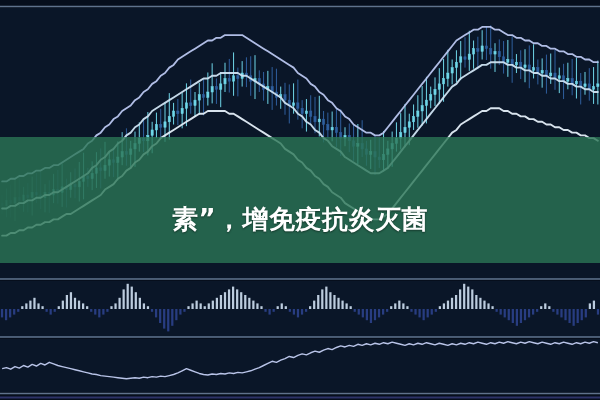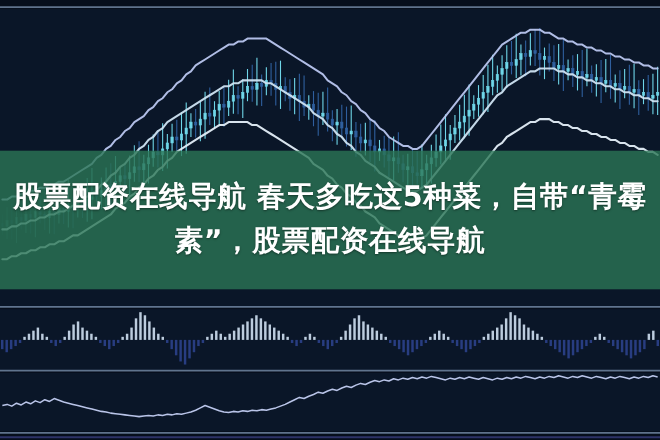--- a/index.html
+++ b/index.html
@@ -501,18 +501,18 @@
         <line x1="0" y1="6.5" x2="600" y2="6.5" stroke="#8fa8c8" stroke-width="1.6" opacity="0.65"></line>
         <line x1="0" y1="279" x2="600" y2="279" stroke="#8fa8c8" stroke-width="1.6" opacity="0.65"></line>
         <line x1="0" y1="337" x2="600" y2="337" stroke="#8fa8c8" stroke-width="1.6" opacity="0.65"></line>
         <line x1="0" y1="393.5" x2="600" y2="393.5" stroke="#8fa8c8" stroke-width="1.6" opacity="0.65"></line>
         <line x1="0" y1="397.5" x2="600" y2="397.5" stroke="#3b3f82" stroke-width="2" opacity="0.75"></line>
       </svg>
   </div>
 
   <div id="title-band">
     <div id="title-text">
-      <span>股票配资在线导航 春天多吃这5种菜，自带“青霉</span><br>
-      <span>素”，股票配资在线导航</span>
+      <br>
+      <span>素”，增免疫抗炎灭菌</span>
     </div>
   </div>
 
 </div>
 
 </body></html>

